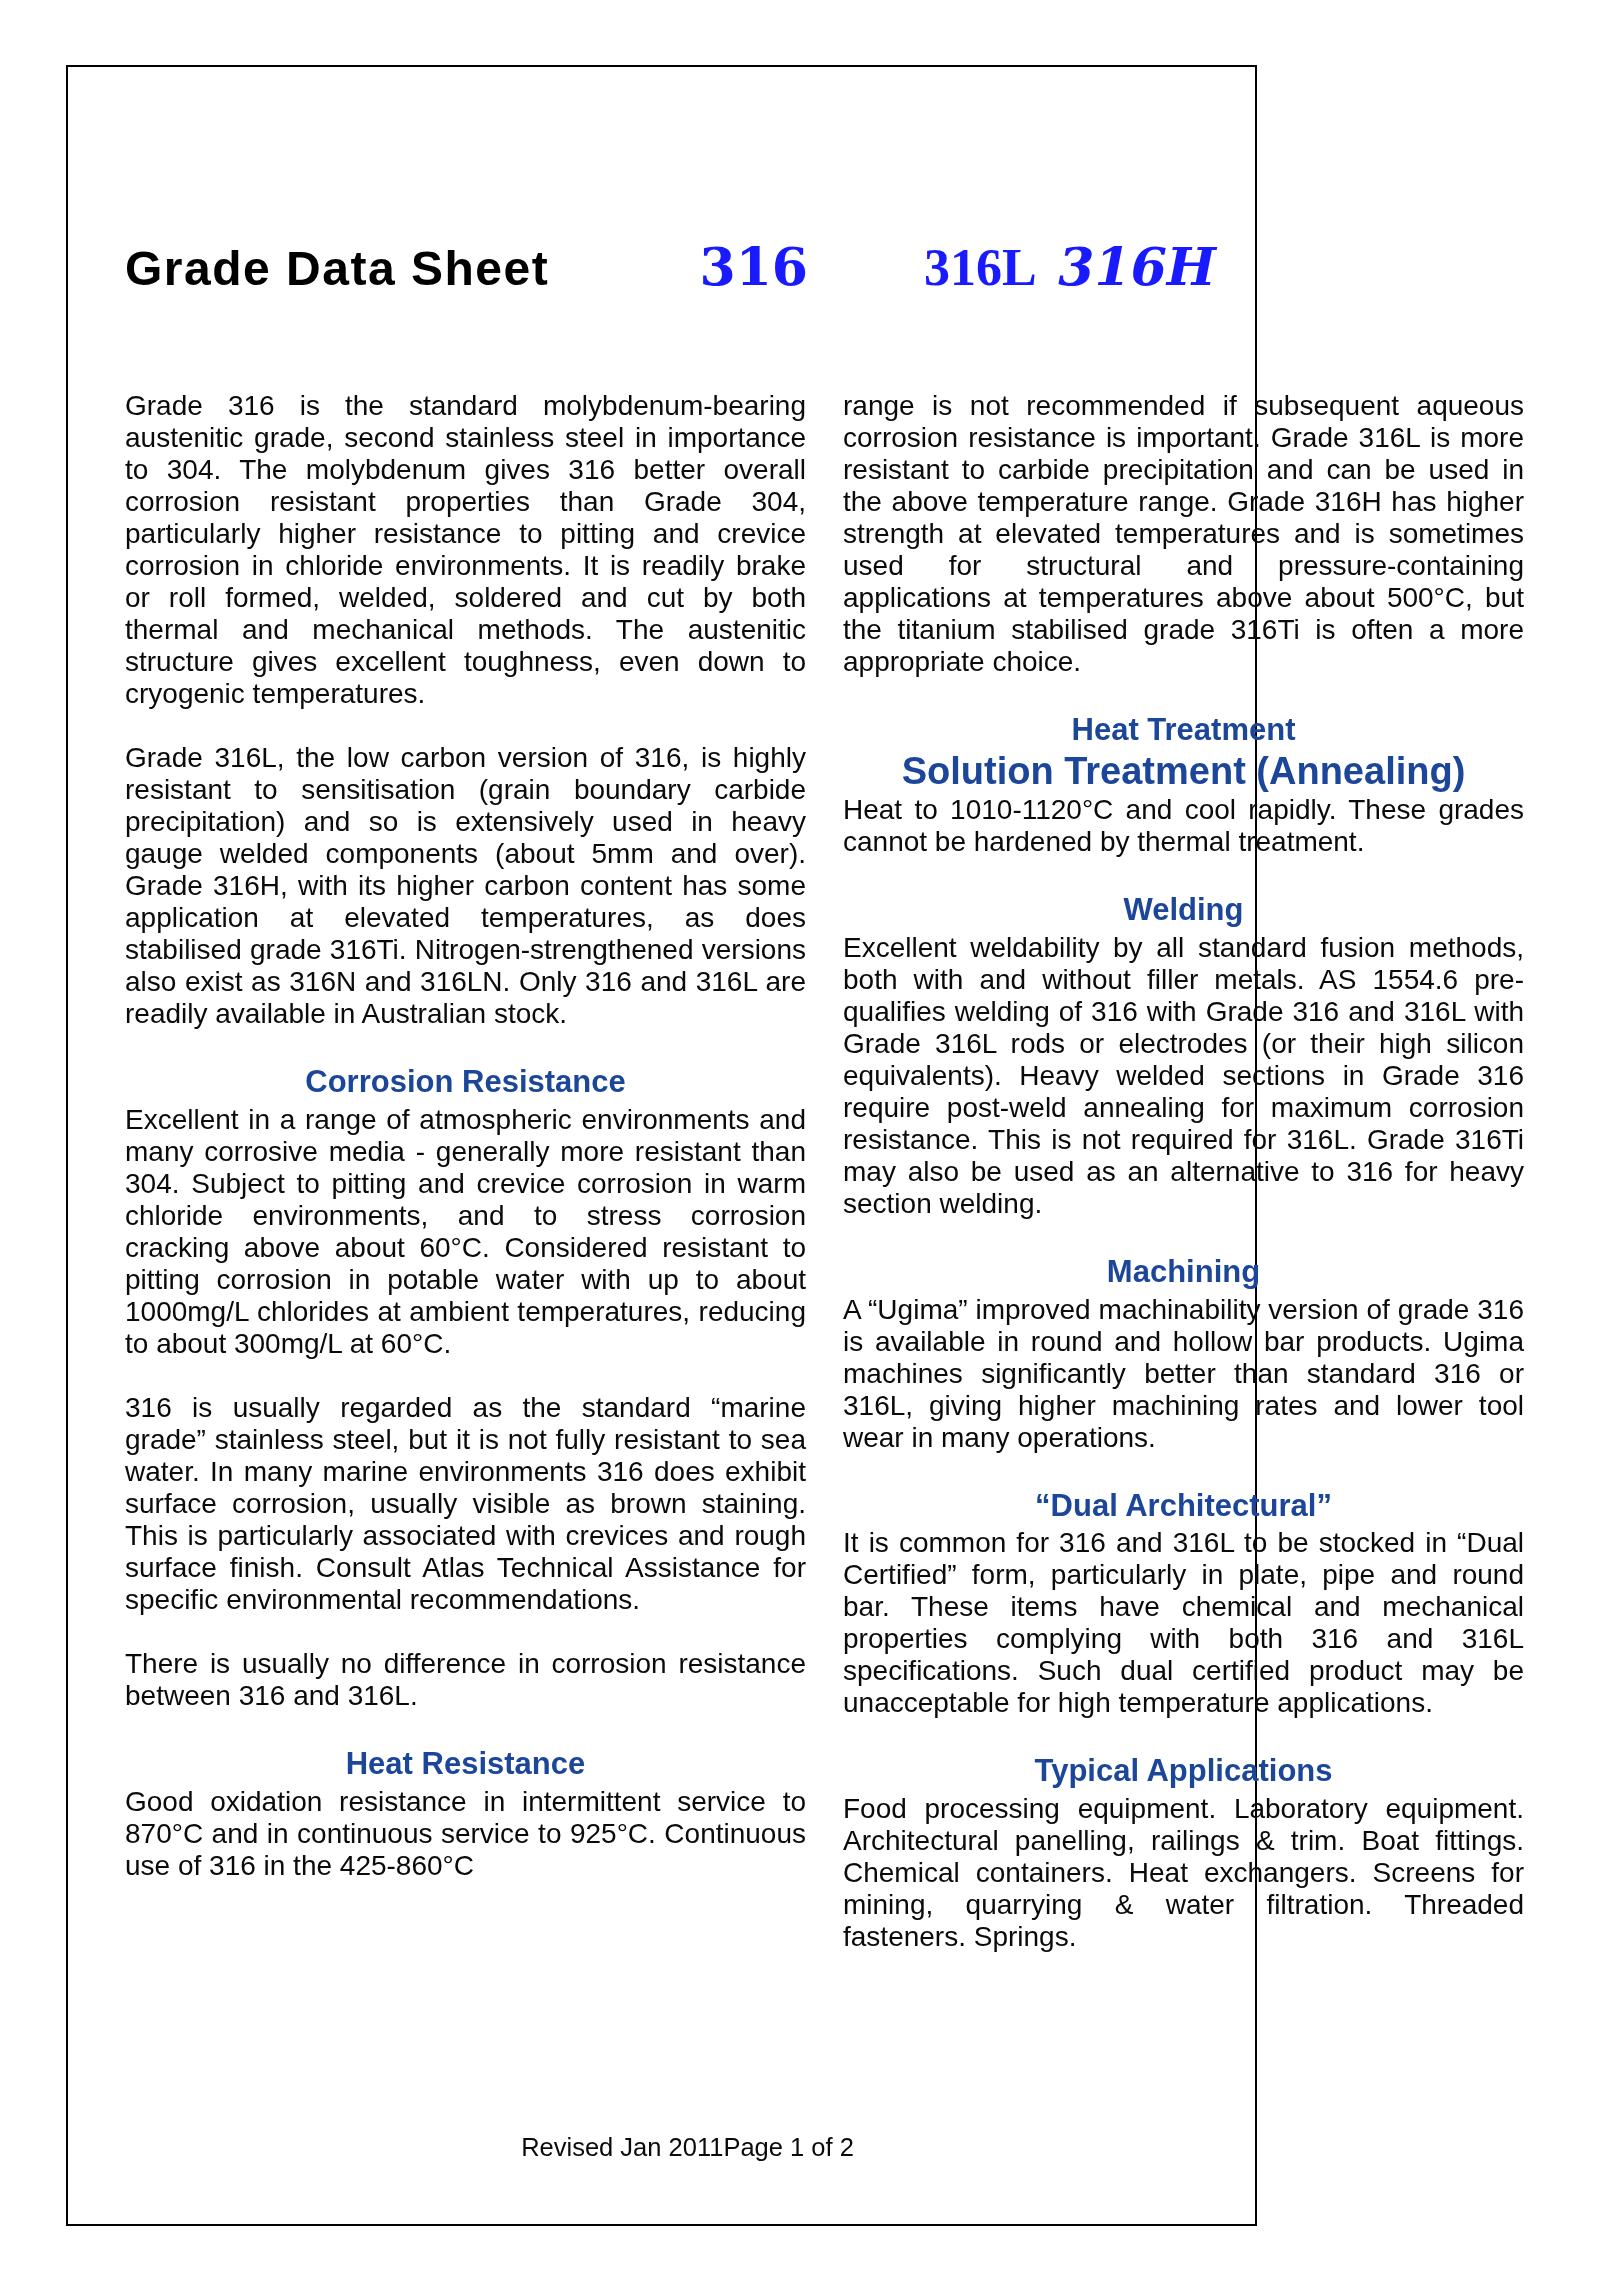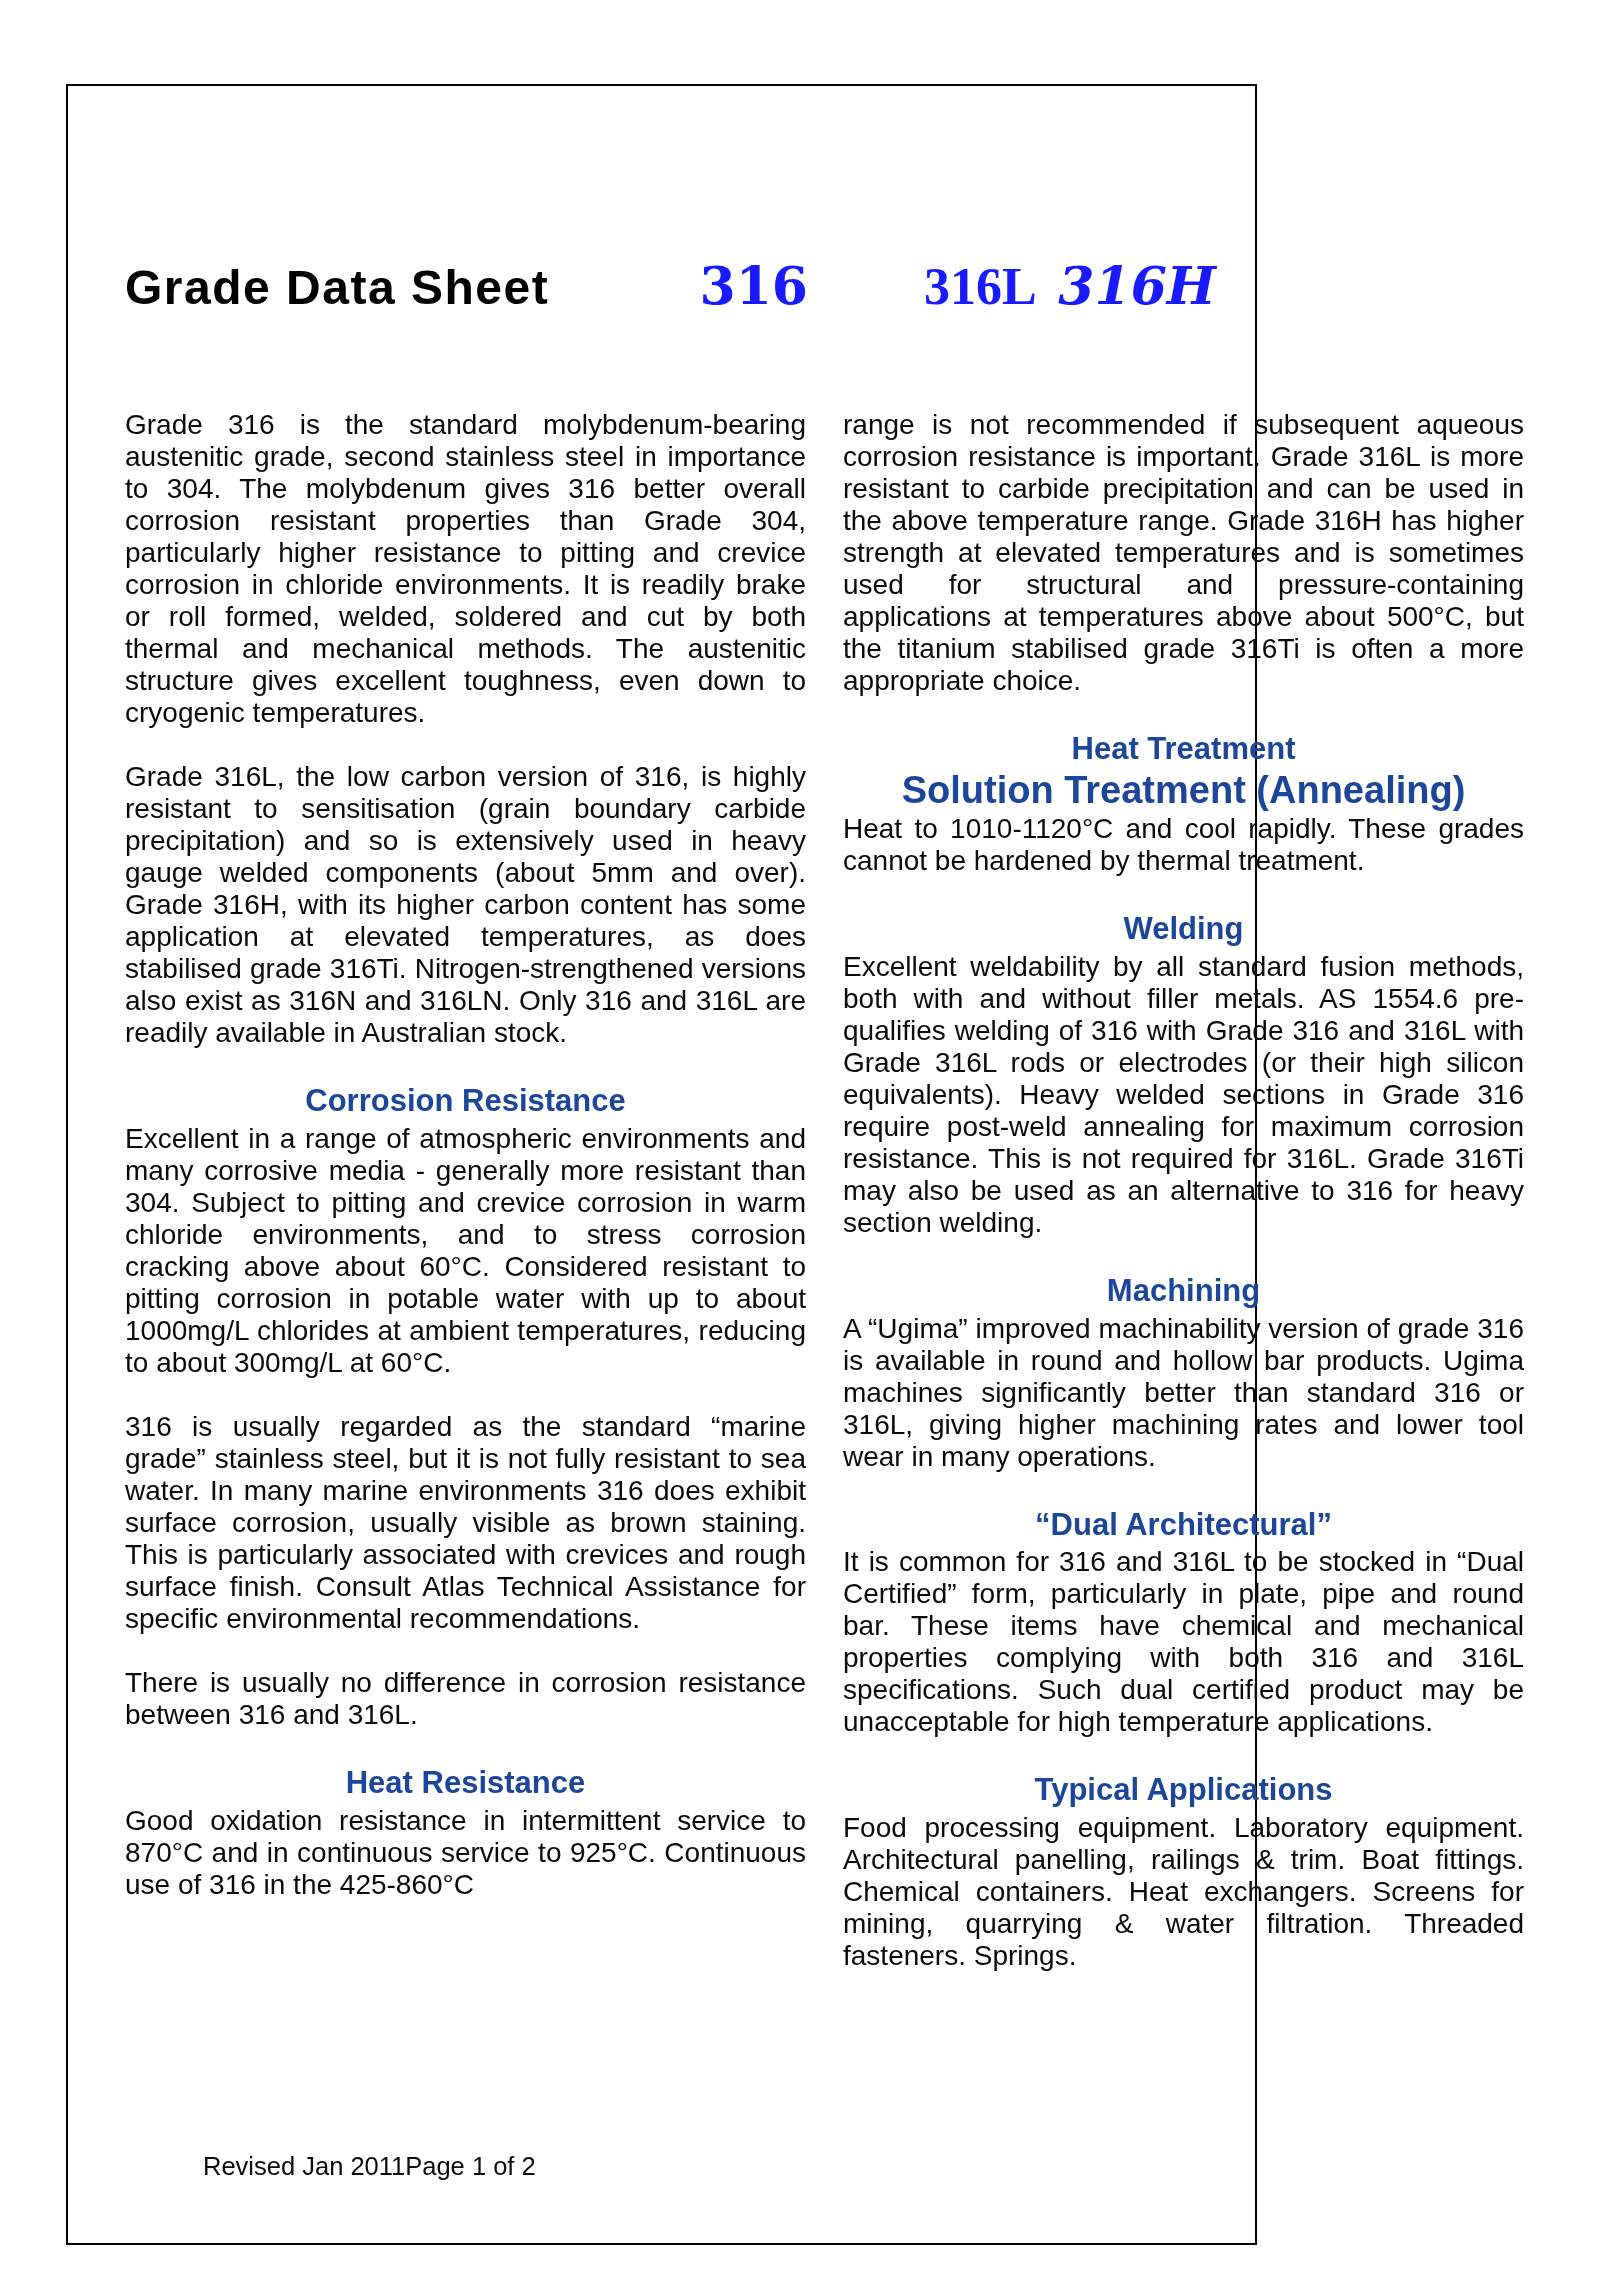--- a/index.html
+++ b/index.html
@@ -15,21 +15,20 @@
     position:relative;
     font-family:"Liberation Sans", sans-serif;
     color:var(--body-text);
   }
   .page-border{
     position:absolute;
     left:66px;top:65px;
     width:1191px;height:2161px;
     border:2px solid var(--border-color);
     box-sizing:border-box;
-    margin-top:19px;
   }
   .title-row{
     position:absolute;
     left:57px;right:39px;top:169px;
     display:flex;
     justify-content:space-between;
     align-items:baseline;
   }
   .title-left{
     font-size:48px;
@@ -75,21 +74,21 @@
     font-weight:bold;
     font-size:38px;
     line-height:39px;
     margin:0 0 2.9px 0;
     text-align:center;
   }
   .footer{
     position:absolute;
     left:57px;right:42px;top:2066px;
     display:flex;
-    justify-content:flex-start;
+    justify-content:center;
     font-size:25.5px;
     color:var(--body-text);
   }
   .footer .rev{margin-left:78px;}
   .footer .pg{margin-right:41px;}
 </style>
 </head>
 <body>
 
 <div class="page-border">

